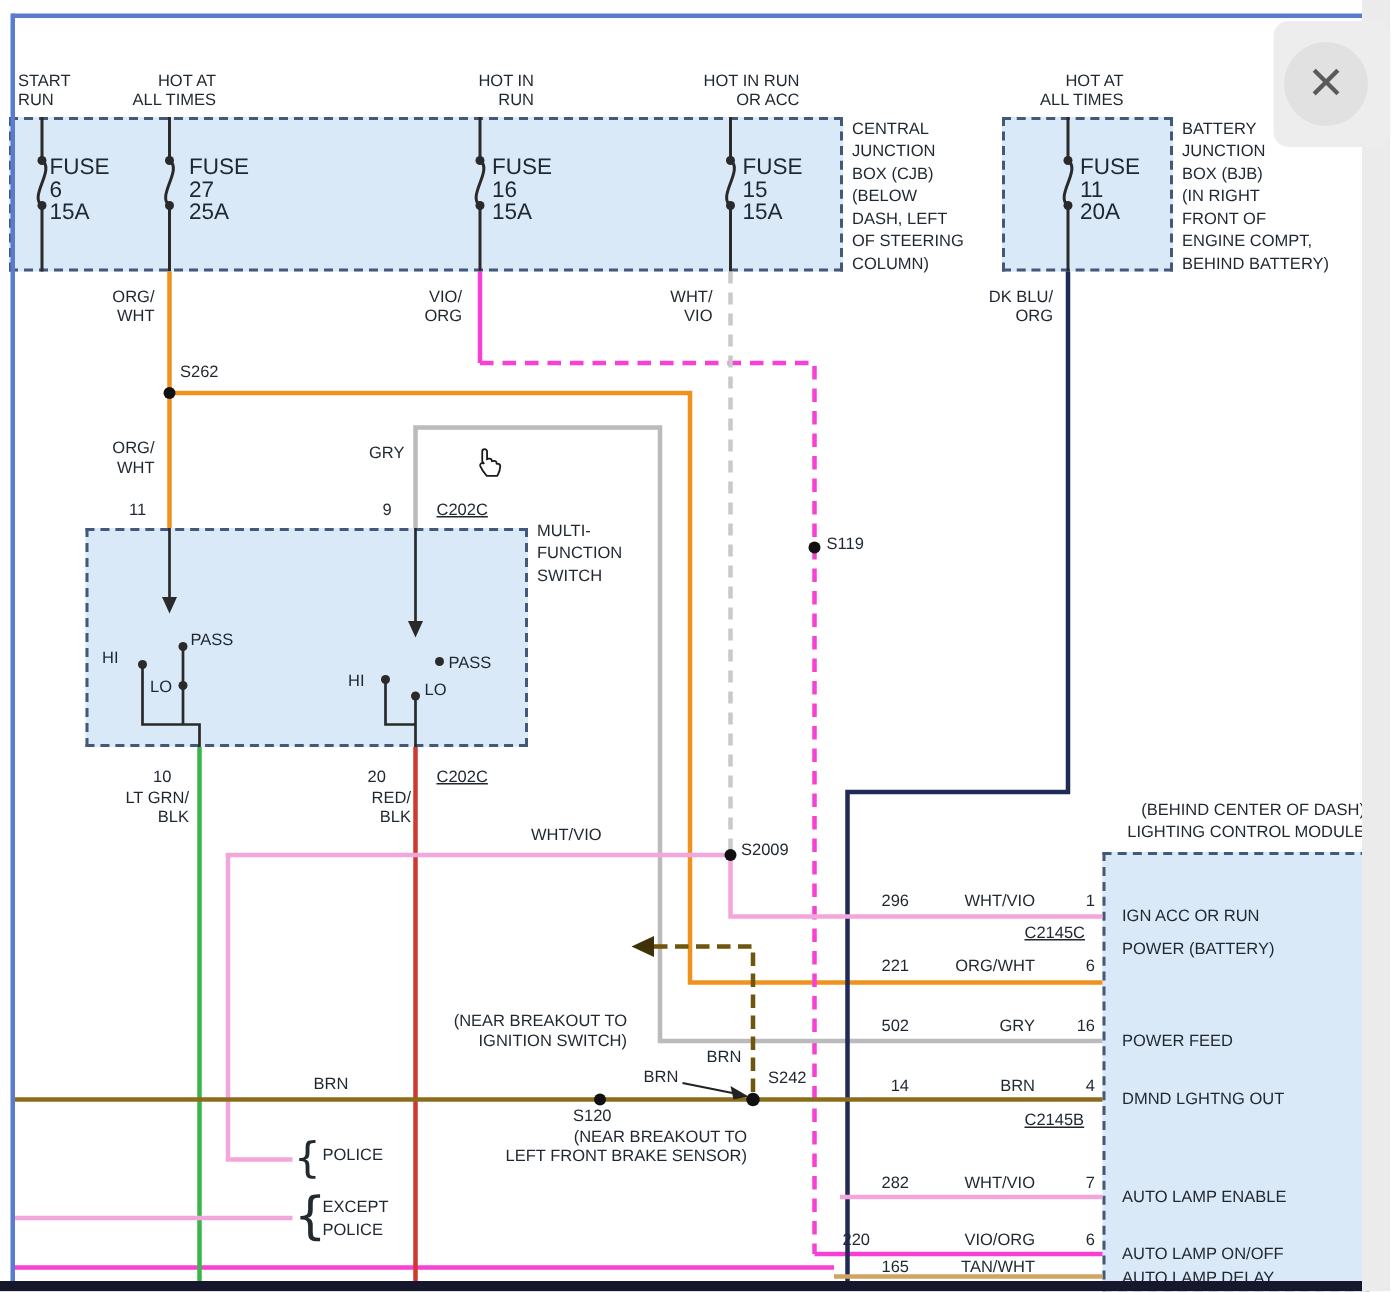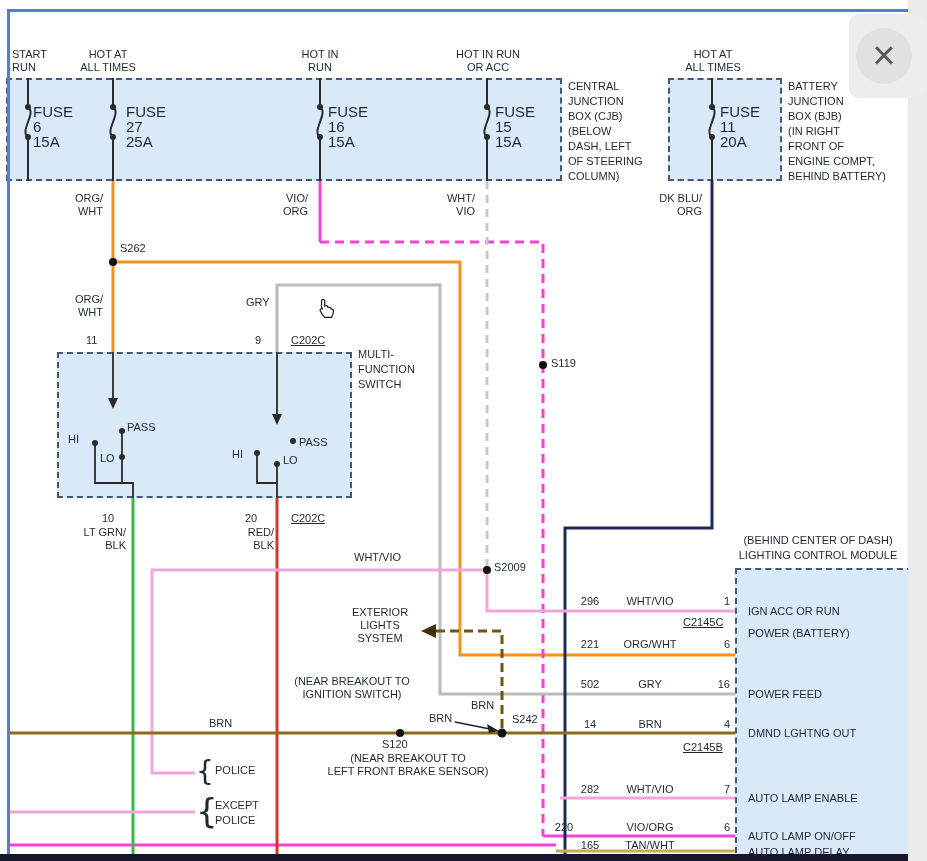--- a/index.html
+++ b/index.html
@@ -1,21 +1,21 @@
 <!DOCTYPE html>
 <html><head>
 <meta charset="utf-8">
 <style>
   html,body{margin:0;padding:0;background:#fff}
   .stage{position:relative;width:927px;height:861px;background:#fff;overflow:hidden;
          font-family:"Liberation Sans",sans-serif}
   .dbox{position:absolute;background:#d9e9f7;border:2px dashed #44597a;box-sizing:border-box}
   .wires{position:absolute;left:0;top:0}
   .lbl{position:absolute;font-size:11px;line-height:13px;color:#1f2730;white-space:pre-line}
-  .ctr{text-align:center}
+  .ctr{text-align:right}
   .rt{text-align:right}
   .u{text-decoration:underline}
   .lh15{line-height:15px}
   .fuse-txt{position:absolute;font-size:15px;line-height:15px;color:#1f2730}
   .brace{position:absolute;color:#22292f;font-size:28px;line-height:30px;font-family:"DejaVu Sans",sans-serif}
   .gutter{position:absolute;left:908px;top:0;width:19px;height:861px;background:#ebebeb}
   .close-patch{position:absolute;left:849px;top:14px;width:78px;height:84px;background:#ededed;border-radius:10px}
   .close-btn{position:absolute;left:856px;top:28px;width:56px;height:56px;border-radius:50%;
              background:#e1e1e1;text-align:center;cursor:pointer}
   .close-btn span{font-size:40px;line-height:54px;color:#5a5a5a;display:block}
@@ -245,23 +245,20 @@
   <span class="lbl" style="left:245px;top:512px">20</span>
   <span class="lbl u" style="left:291px;top:512px">C202C</span>
 
   <span class="lbl" style="left:68px;top:433px">HI</span>
   <span class="lbl" style="left:127px;top:421px">PASS</span>
   <span class="lbl" style="left:100px;top:452px">LO</span>
   <span class="lbl" style="left:232px;top:448px">HI</span>
   <span class="lbl" style="left:283px;top:454px">LO</span>
   <span class="lbl" style="left:299px;top:436px">PASS</span>
 
-  <span class="lbl ctr" style="left:336px;top:606px;width:88px">EXTERIOR
-LIGHTS
-SYSTEM</span>
   <span class="lbl ctr" style="left:286px;top:675px;width:132px">(NEAR BREAKOUT TO
 IGNITION SWITCH)</span>
   <span class="lbl ctr" style="left:318px;top:752px;width:180px">(NEAR BREAKOUT TO
 LEFT FRONT BRAKE SENSOR)</span>
   <span class="brace" style="left:196px;top:757px">{</span>
   <span class="lbl" style="left:215px;top:764px">POLICE</span>
   <span class="brace" style="left:196px;top:793px;font-size:34px;line-height:36px">{</span>
   <span class="lbl lh15" style="left:215px;top:798px">EXCEPT
 POLICE</span>
 

